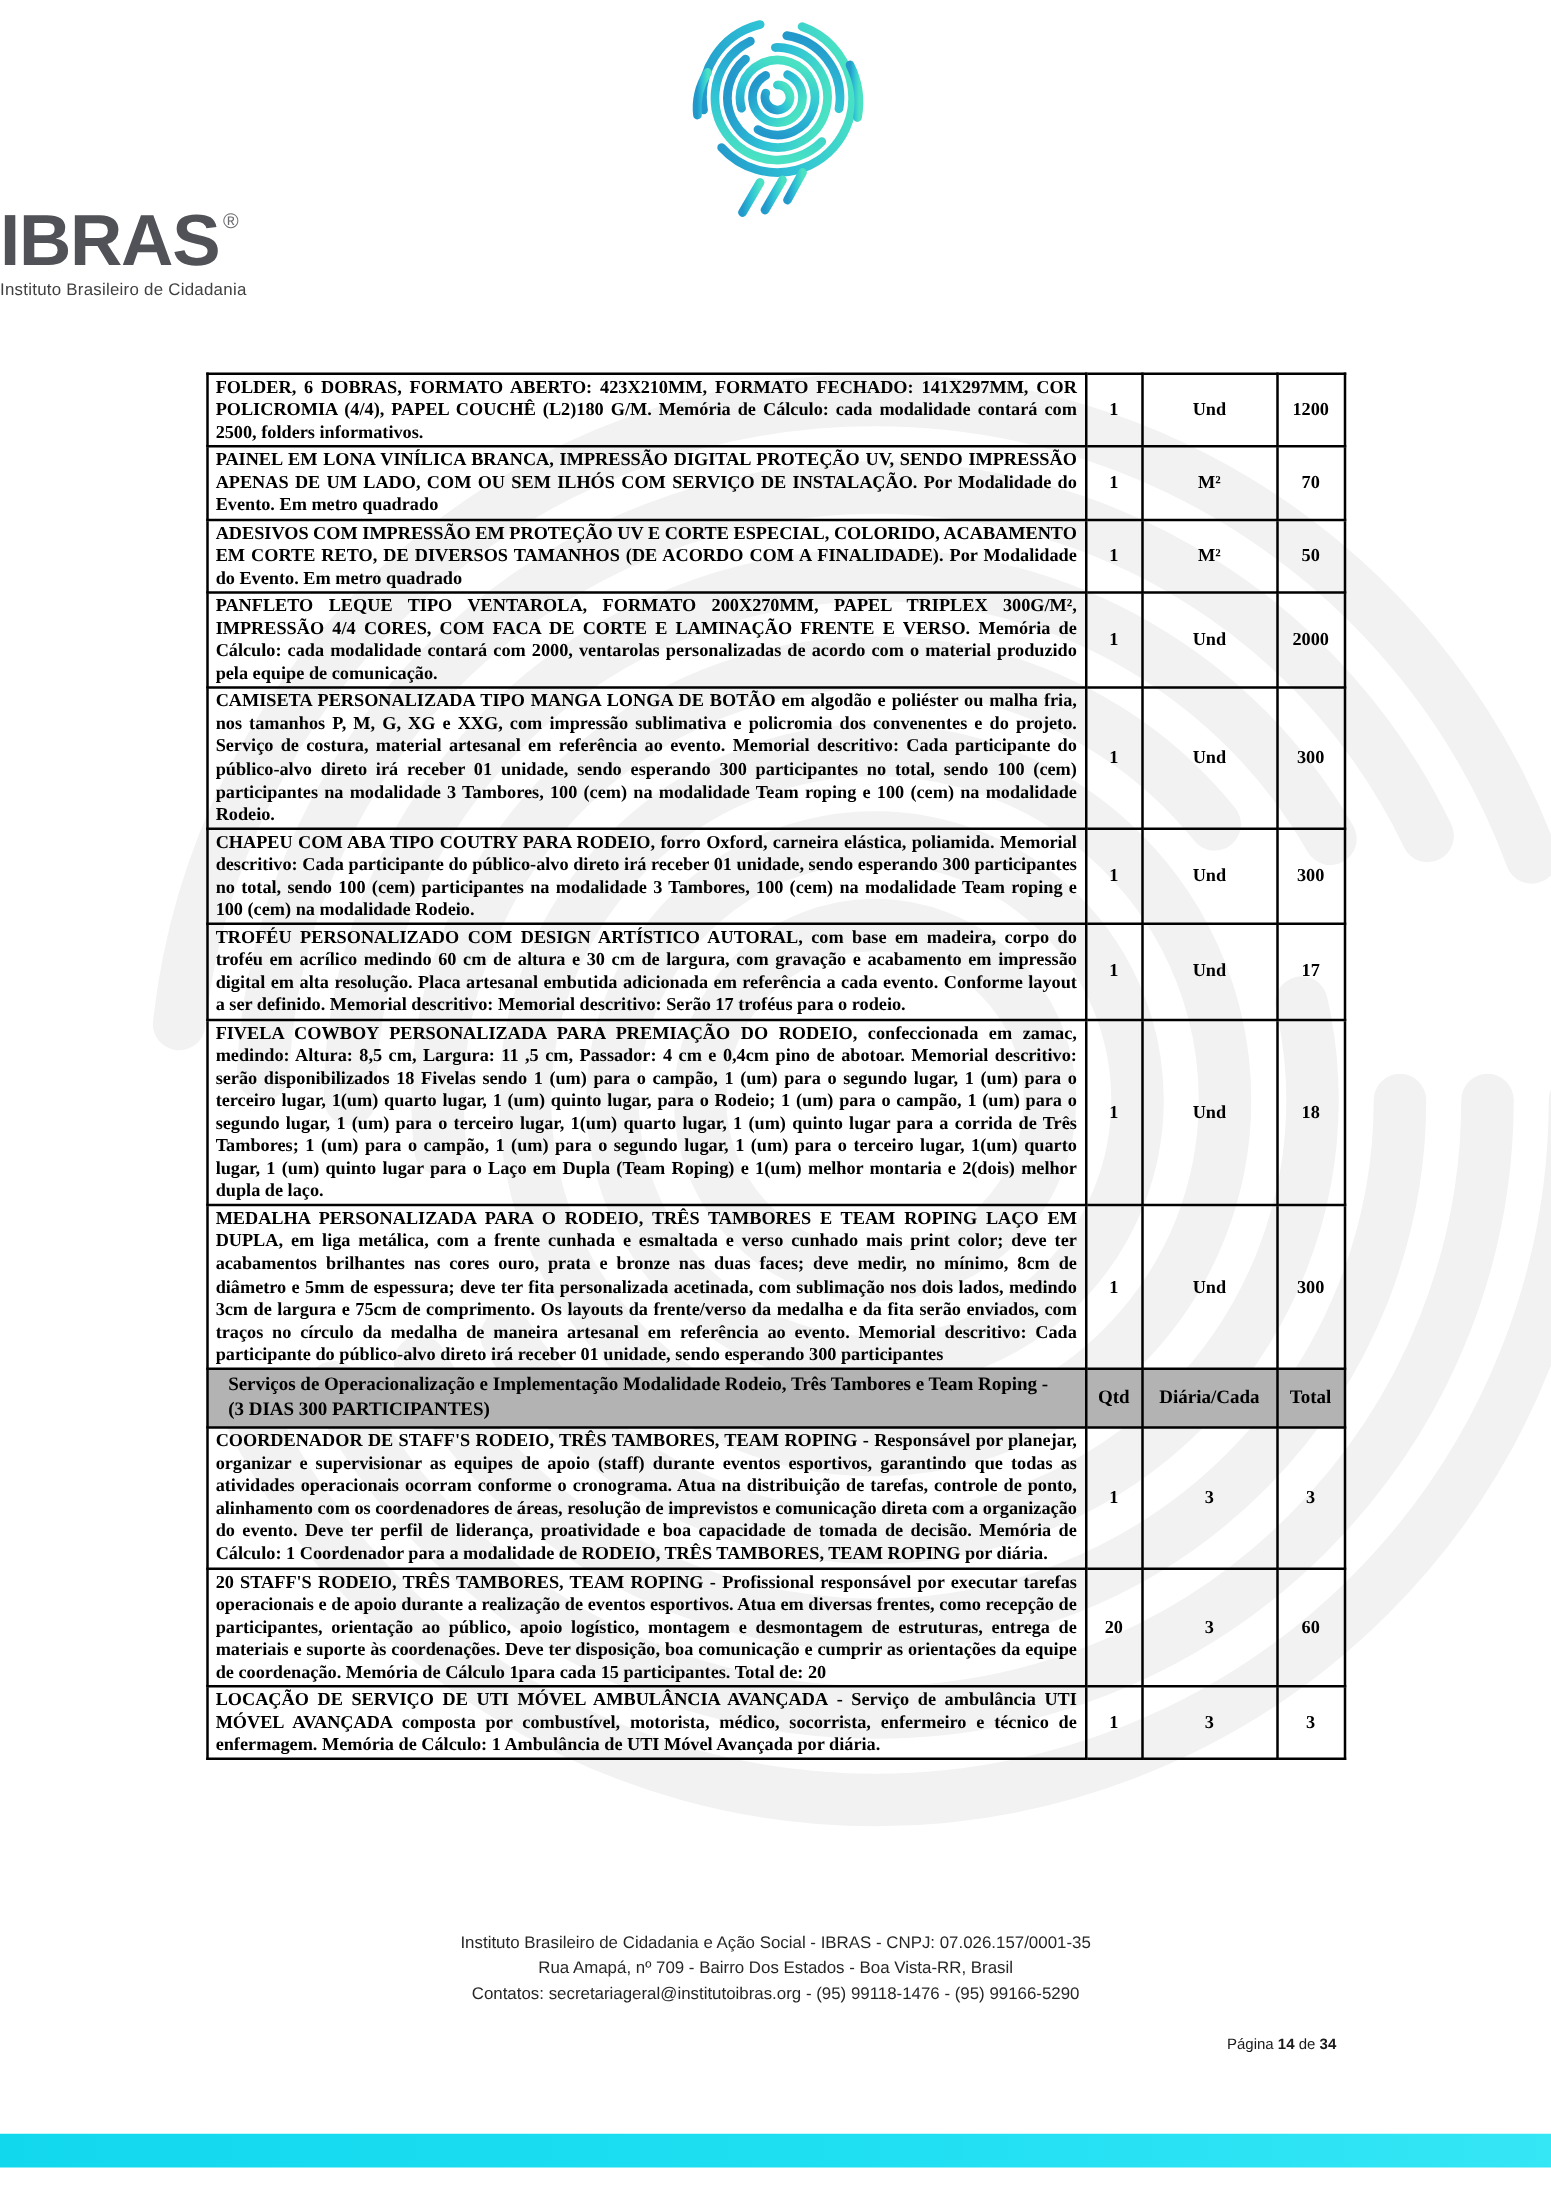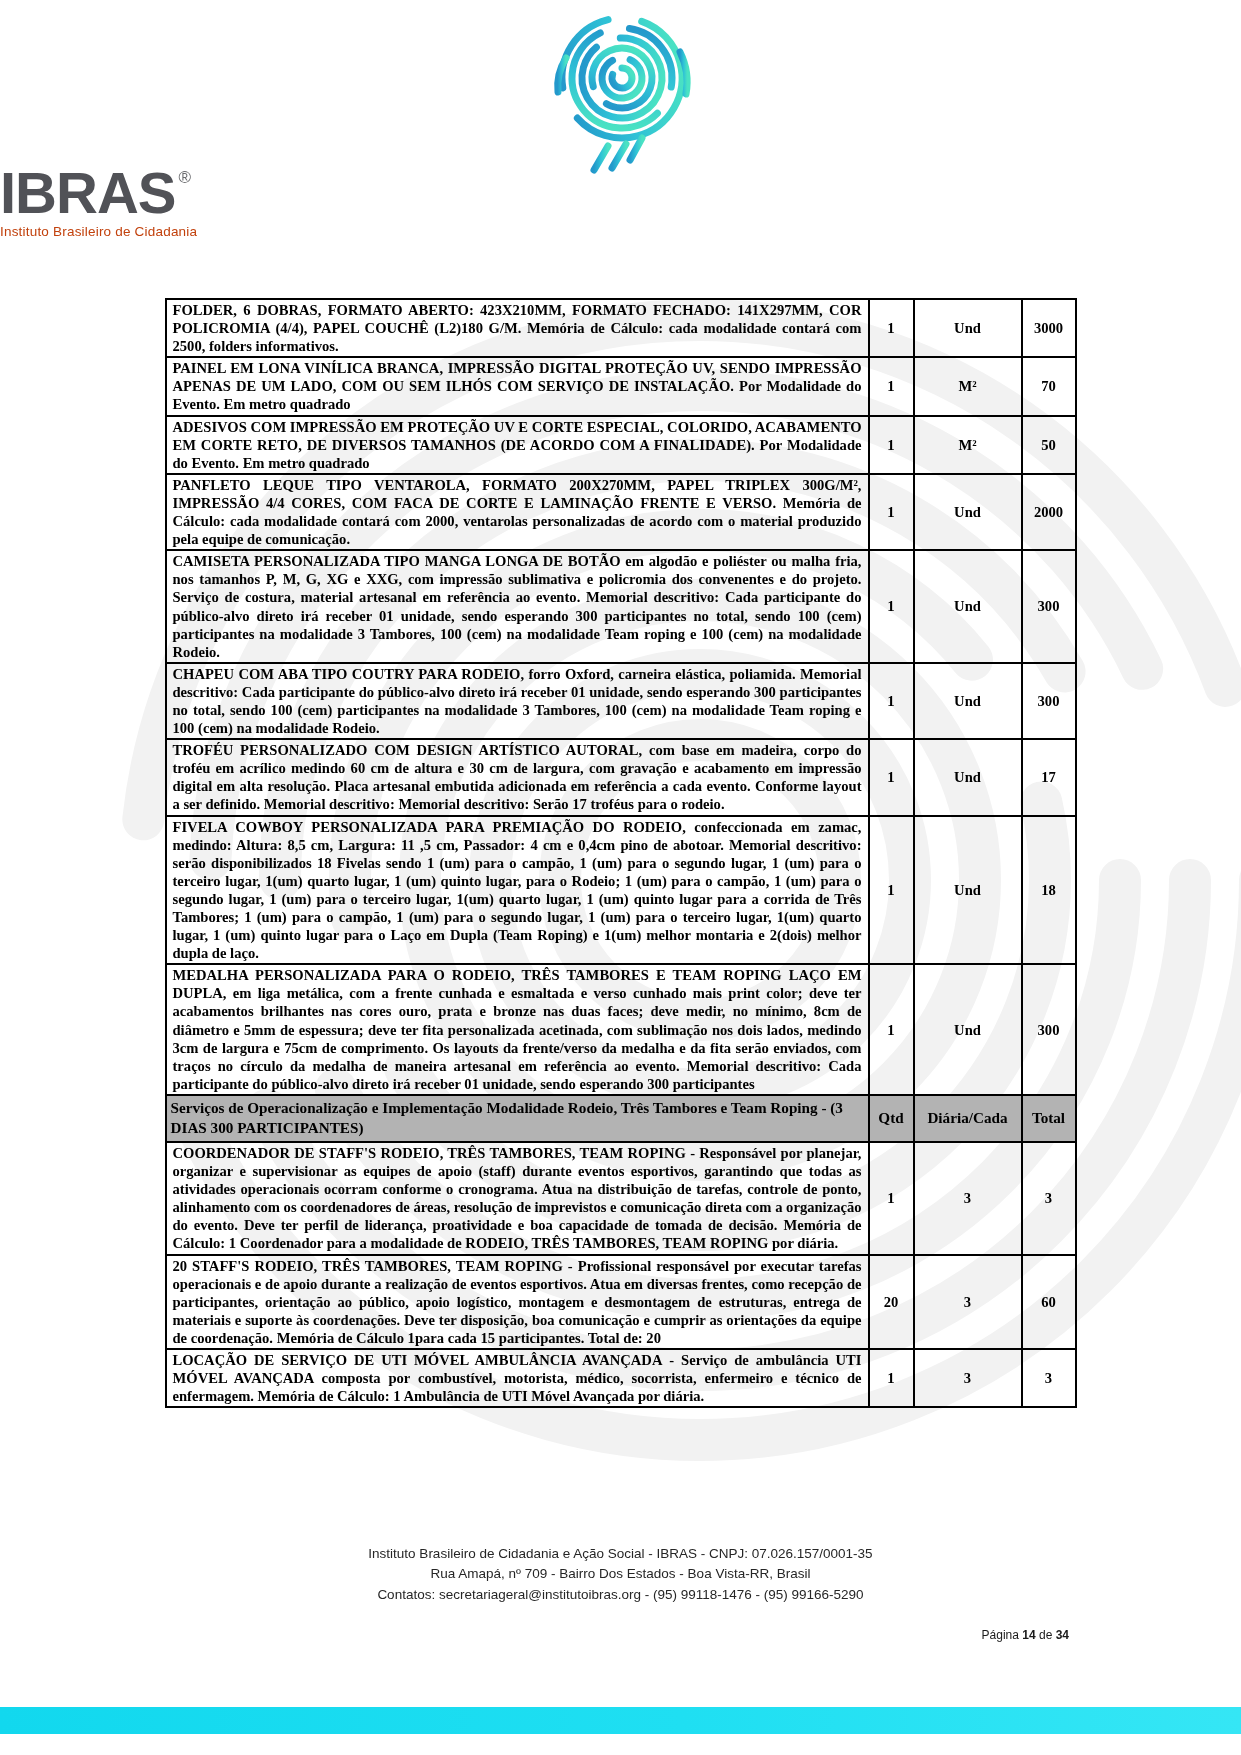--- a/index.html
+++ b/index.html
@@ -25,21 +25,21 @@
     font-weight:800;font-size:58px;line-height:1;
     letter-spacing:-1px;color:#515257;
     display:inline-block;position:relative;margin-top:-14px;
   }
   .brand .reg{
     font-size:17px;font-weight:400;color:#6a6b6e;
     position:relative;top:-30px;left:3px;letter-spacing:0;
   }
   .tagline{
     font-family:"Liberation Sans", sans-serif;
-    font-size:13.5px;line-height:1.25;color:#c2410c;
+    font-size:13.5px;line-height:1.25;color:#404040;
     letter-spacing:.2px;margin-top:2px;
   }
   
   table.doc{
     position:relative;z-index:2;
     width:910px;margin:0 auto;
     border-collapse:collapse;table-layout:fixed;
     background:transparent;
   }
   table.doc td{
@@ -50,21 +50,21 @@
     background:transparent;
   }
   td.desc{text-align:justify;font-weight:bold;}
   td.val{
     text-align:center;font-weight:bold;font-size:15px;padding:0 2px;
   }
   tr.srv-head td{
     background:#b3b3b3;
     font-weight:bold;font-size:15.2px;line-height:1.35;
   }
-  tr.srv-head td.label{text-align:left;padding:2px 4px;}
+  tr.srv-head td.label{text-align:left;padding:2px 16px;}
   tr.srv-head td.val{font-size:15.2px;}
   
   .footer-info{
     position:absolute;z-index:2;left:0;top:1544px;width:100%;
     text-align:center;
     font-family:"Liberation Sans", sans-serif;
     font-size:13.5px;line-height:1.5;color:#262626;
   }
   .page-label{
     position:absolute;z-index:2;top:1628px;right:172px;
@@ -129,21 +129,21 @@
       <col style="width:703px">
         <col style="width:45px">
         <col style="width:108px">
         <col style="width:54px">
     </colgroup>
     <tbody id="items-body">
         <tr>
           <td class="desc"><b>FOLDER, 6 DOBRAS, FORMATO ABERTO: 423X210MM, FORMATO FECHADO: 141X297MM, COR POLICROMIA (4/4), PAPEL COUCHÊ (L2)180 G/M.</b><span> Memória de Cálculo: cada modalidade contará com 2500, folders informativos.</span></td>
           <td class="val">1</td>
           <td class="val">Und</td>
-          <td class="val">3000</td>
+          <td class="val">1200</td>
         </tr>
         <tr>
           <td class="desc"><b>PAINEL EM LONA VINÍLICA BRANCA, IMPRESSÃO DIGITAL PROTEÇÃO UV, SENDO IMPRESSÃO APENAS DE UM LADO, COM OU SEM ILHÓS COM SERVIÇO DE INSTALAÇÃO</b><span>. Por Modalidade do Evento. Em metro quadrado</span></td>
           <td class="val">1</td>
           <td class="val">M²</td>
           <td class="val">70</td>
         </tr>
         <tr>
           <td class="desc"><b>ADESIVOS COM IMPRESSÃO EM PROTEÇÃO UV E CORTE ESPECIAL, COLORIDO, ACABAMENTO EM CORTE RETO, DE DIVERSOS TAMANHOS (DE ACORDO COM A FINALIDADE).</b><span> Por Modalidade do Evento. Em metro quadrado</span></td>
           <td class="val">1</td>

